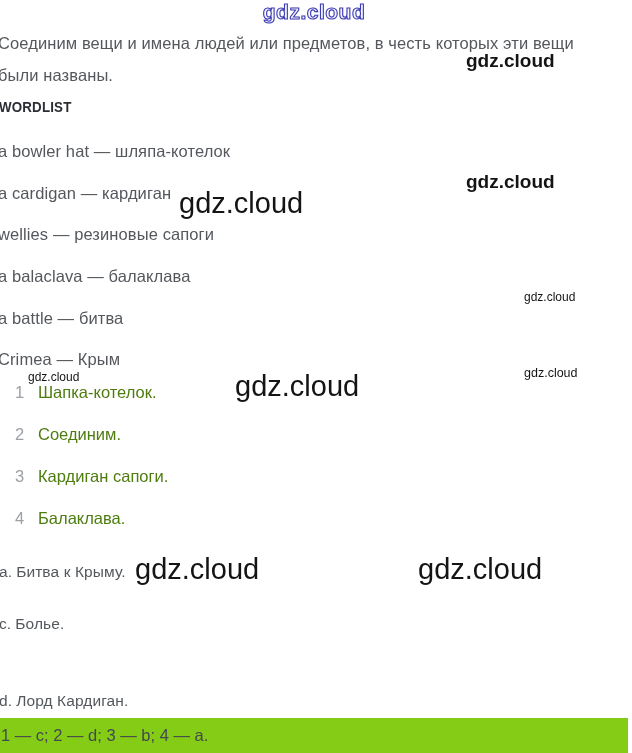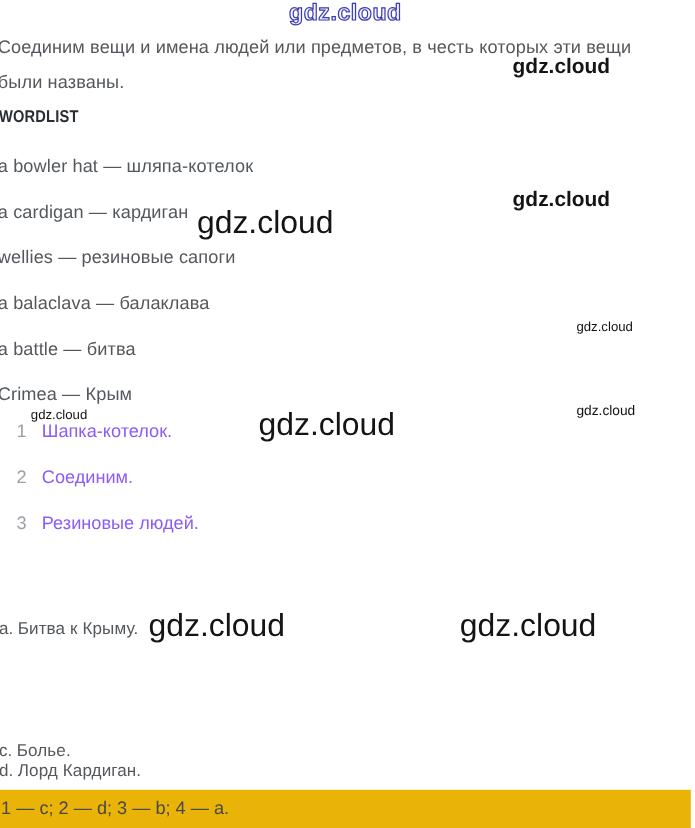--- a/index.html
+++ b/index.html
@@ -12,38 +12,38 @@
   .txt { position:absolute; white-space:nowrap; color:#54585d; font-size:16.5px; line-height:1.2; letter-spacing:0.1px; }
   .intro { left:-2px; }
   .heading {
     position:absolute; left:-1px; top:98px; white-space:nowrap;
     color:#2a2e33; font-weight:700; font-size:15.5px; letter-spacing:0.2px;
     transform:scaleX(0.86); transform-origin:0 50%;
   }
   .wl { left:-2px; }
   .q-row { position:absolute; left:15px; white-space:nowrap; font-size:16.5px; }
   .q-num { color:#9ba1a6; display:inline-block; min-width:13px; }
-  .q-text { color:#8b5cf6; margin-left:10px; }
+  .q-text { color:#4d7c0f; margin-left:10px; }
   .opt-row { position:absolute; left:-1px; white-space:nowrap; font-size:15.5px; color:#54585d; letter-spacing:0.1px; }
   .opt-letter { margin-right:4px; }
   
   .wm { position:absolute; white-space:nowrap; color:#141414; line-height:1; }
   .wm-outline {
     top:1px; left:50%; transform:translateX(-50%);
     font-size:21px; font-weight:700; letter-spacing:0.5px;
     color:#f4f4fd; -webkit-text-stroke:1.1px #3c3cb4;
     text-shadow:0 0 1px #9a9ae0;
   }
   .wm-md { font-size:19px; font-weight:600; }
   .wm-lg { font-size:29px; font-weight:500; }
   .wm-sm { font-size:12px; font-weight:500; }
   
   .answer-bar {
     position:absolute; left:0; top:718px; width:632px; height:35px;
-    background:#eab308;
+    background:#84cc16;
   }
   .answer-text {
     position:absolute; left:1px; top:0; height:35px; line-height:35px;
     color:#45494e; font-size:16.5px; white-space:nowrap;
   }
 </style>
 </head>
 <body>
 
 <div class="page">
@@ -69,29 +69,32 @@
   <span class="wm wm-sm" style="left:524px; top:367px; font-size:12.5px;">gdz.cloud</span>
   <span class="wm wm-lg" style="left:235px; top:372px;">gdz.cloud</span>
 
   <div class="q-row" style="top:383px;">
     <span class="q-num">1</span><span class="q-text">Шапка-котелок.</span>
   </div>
   <div class="q-row" style="top:425px;">
     <span class="q-num">2</span><span class="q-text">Соединим.</span>
   </div>
   <div class="q-row" style="top:467px;">
-    <span class="q-num">3</span><span class="q-text">Резиновые людей.</span>
+    <span class="q-num">3</span><span class="q-text">Кардиган сапоги.</span>
+  </div>
+  <div class="q-row" style="top:509px;">
+    <span class="q-num">4</span><span class="q-text">Балаклава.</span>
   </div>
 
   <div class="opt-row" style="top:563px;">
     <span class="opt-letter">a.</span><span>Битва к Крыму.</span>
   </div>
   <span class="wm wm-lg" style="left:135px; top:555px;">gdz.cloud</span>
   <span class="wm wm-lg" style="left:418px; top:555px;">gdz.cloud</span>
-  <div class="opt-row" style="top:674px;">
+  <div class="opt-row" style="top:615px;">
     <span class="opt-letter">c.</span><span>Болье.</span>
   </div>
   <div class="opt-row" style="top:692px;text-align:center;">
     <span class="opt-letter">d.</span><span>Лорд Кардиган.</span>
   </div>
 
   <div class="answer-bar">
     <div class="answer-text">1 — c; 2 — d; 3 — b; 4 — a.</div>
   </div>
 

